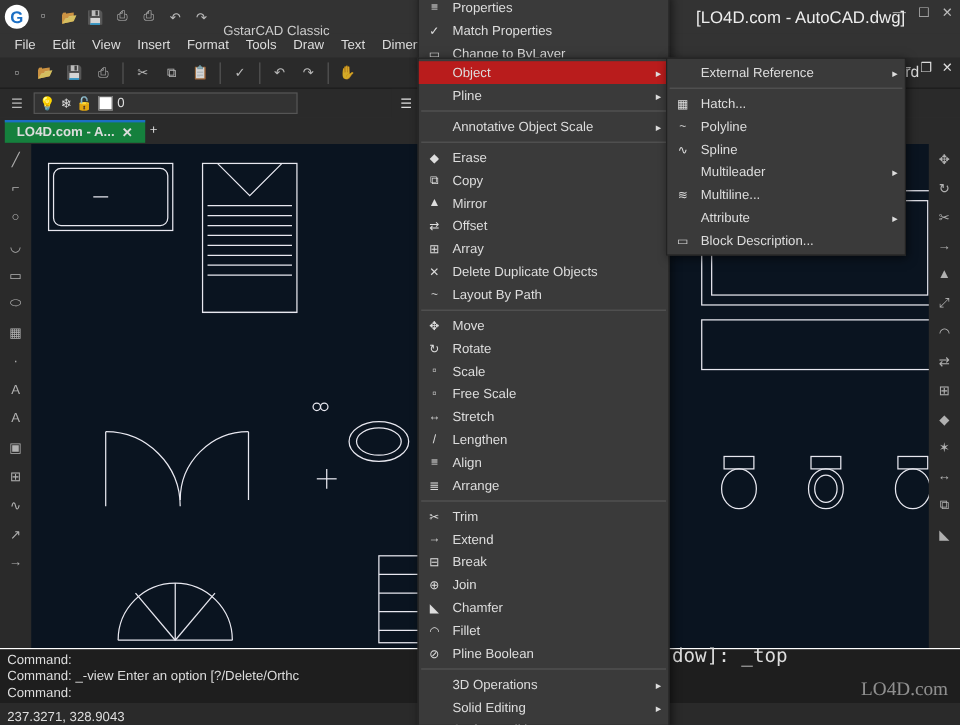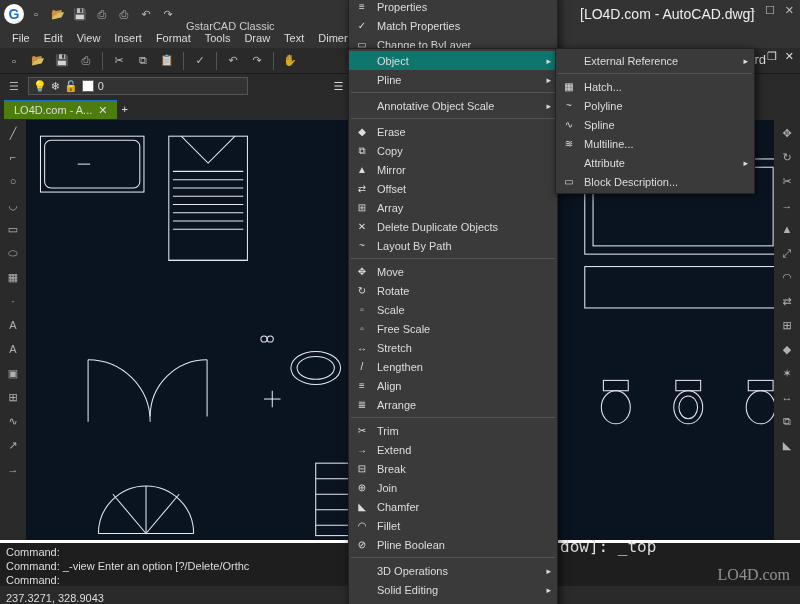--- a/index.html
+++ b/index.html
@@ -14,37 +14,37 @@
 .win-ctrl span { cursor:pointer; opacity:.8; }
 .menubar { height:20px; display:flex; gap:2px; padding:0 6px; align-items:center; }
 .menubar span { padding:2px 6px; cursor:pointer; }
 .toolbar { height:26px; background:#2a2a2a; display:flex; align-items:center; padding:0 6px; gap:8px; border-bottom:1px solid #1a1a1a; }
 .tb-btn { width:16px; height:16px; opacity:.8; cursor:pointer; display:flex; align-items:center; justify-content:center; }
 .tb-sep { width:1px; height:18px; background:#555; }
 .layerbar { height:24px; background:#2a2a2a; display:flex; align-items:center; padding:0 6px; gap:6px; }
 .layer-combo { width:220px; height:18px; background:#333; border:1px solid #555; display:flex; align-items:center; padding:0 4px; gap:4px; }
 .swatch { width:12px; height:12px; background:#fff; border:1px solid #666; }
 .tabbar { height:22px; background:#2a2a2a; display:flex; align-items:center; padding:0 4px; }
-.doc-tab { background:#4d7c0f; padding:2px 10px; display:flex; gap:6px; border-top:2px solid #1b6fc4; }
+.doc-tab { background:#15803d; padding:2px 10px; display:flex; gap:6px; border-top:2px solid #1b6fc4;font-weight:bold; }
 .main { position:absolute; top:120px; left:0; right:0; bottom:46px; display:flex; }
 .ltools { width:26px; background:#2a2a2a; display:flex; flex-direction:column; gap:6px; padding:4px 0; align-items:center; }
 .rtools { width:26px; background:#2a2a2a; display:flex; flex-direction:column; gap:6px; padding:4px 0; align-items:center; position:absolute; right:0; top:120px; bottom:46px; }
 .tool-btn { width:18px; height:18px; opacity:.75; cursor:pointer; display:flex; align-items:center; justify-content:center; }
 .canvas { flex:1; background:#0a1420; position:relative; overflow:hidden; }
 .drawing { position:absolute; inset:0; }
 .drawing svg { width:100%; height:100%; }
 .drawing line, .drawing rect, .drawing circle, .drawing ellipse, .drawing path, .drawing polyline { stroke:#e8e8f0; stroke-width:1; fill:none; }
 .layout-tabs { position:absolute; bottom:46px; left:26px; height:18px; display:flex; background:#2a2a2a; }
 .layout-tabs span { padding:2px 8px; border-right:1px solid #444; cursor:pointer; }
 .layout-tabs .active { background:#444; }
-.cmdline { position:absolute; bottom:18px; left:0; right:0; height:46px; background:#1e1e1e; border-top:3px solid #ffffff; padding:2px 30px 2px 6px; font-family:Consolas,monospace; font-size:11px; line-height:14px; overflow:hidden; }
+.cmdline { position:absolute; bottom:18px; left:0; right:0; height:46px; background:#1e1e1e; border-top:1px solid #ffffff; padding:2px 30px 2px 6px; font-family:Consolas,monospace; font-size:11px; line-height:14px; overflow:hidden; }
 .statusbar { position:absolute; bottom:0; left:0; right:0; height:18px; background:#2a2a2a; display:flex; align-items:flex-end; padding:0 6px; font-size:10px; }
 .ctx-menu { position:absolute; background:#3a3a3a; border:1px solid #222; box-shadow:2px 2px 8px rgba(0,0,0,.6); min-width:190px; padding:2px 0; }
 .ctx-item { display:flex; align-items:center; padding:3px 18px 3px 28px; position:relative; cursor:pointer; white-space:nowrap; height:19px; }
-.ctx-item:hover, .ctx-item.hl { background:#0f766e; }
+.ctx-item:hover, .ctx-item.hl { background:#b91c1c; }
 .ctx-sep { height:1px; background:#555; margin:3px 2px; }
 .ctx-arrow::after { content:'▸'; position:absolute; right:6px; font-size:9px; }
 .ctx-icon { position:absolute; left:6px; width:14px; height:14px; display:flex; align-items:center; justify-content:center; font-size:10px; }
 .watermark { position:absolute; bottom:20px; right:10px; font-size:16px; color:#ffffff; opacity:.5; font-weight:300;font-family:Liberation Serif, serif; }
 .floating-bar { position:absolute; top:74px; left:326px; width:50px; height:24px; background:#2a2a2a; display:flex; align-items:center; justify-content:space-around; }
 .win-ctrl2 { position:absolute; top:50px; right:6px; display:flex; gap:8px; font-size:10px; }
 </style>
 </head>
 <body>
 
@@ -389,20 +389,23 @@
       <span>Hatch...</span>
     </div>
     <div class="ctx-item">
       <span class="ctx-icon">~</span>
       <span>Polyline</span>
     </div>
     <div class="ctx-item">
       <span class="ctx-icon">∿</span>
       <span>Spline</span>
     </div>
+    <div class="ctx-item ctx-arrow">
+      <span>Multileader</span>
+    </div>
     <div class="ctx-item">
       <span class="ctx-icon">≋</span>
       <span>Multiline...</span>
     </div>
     <div class="ctx-item ctx-arrow">
       <span>Attribute</span>
     </div>
     <div class="ctx-item">
       <span class="ctx-icon">▭</span>
       <span>Block Description...</span>

